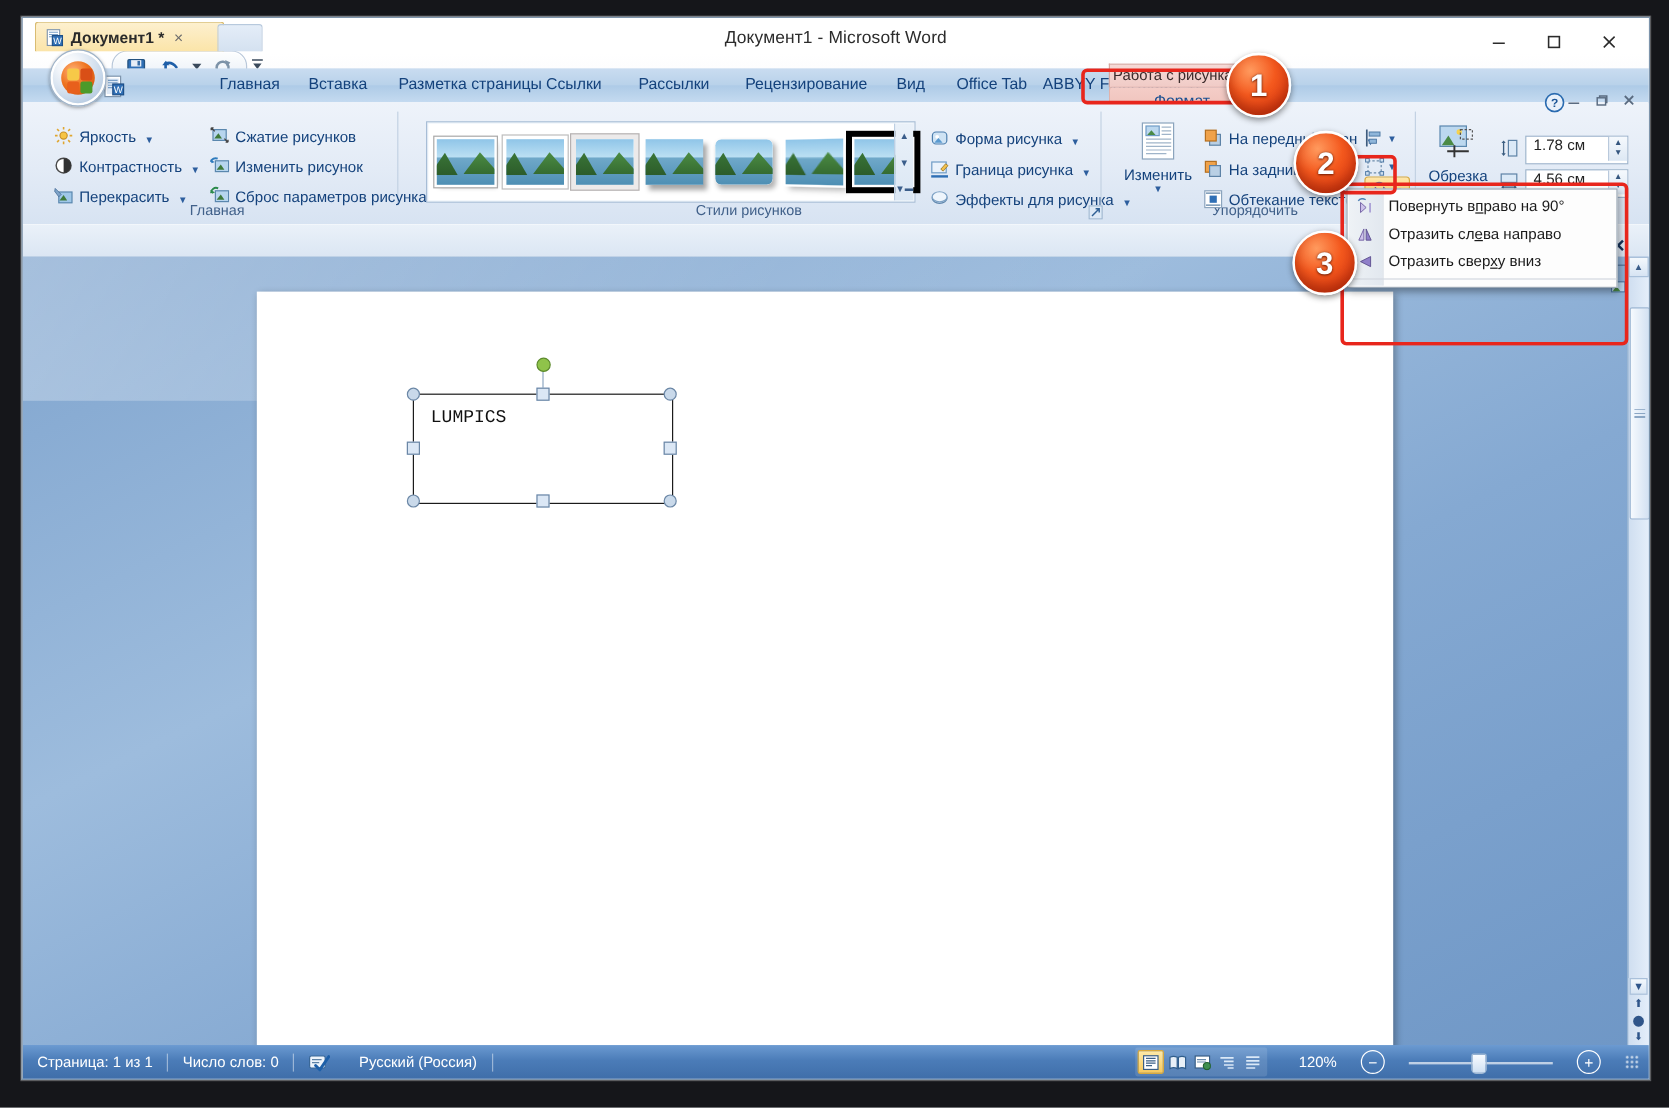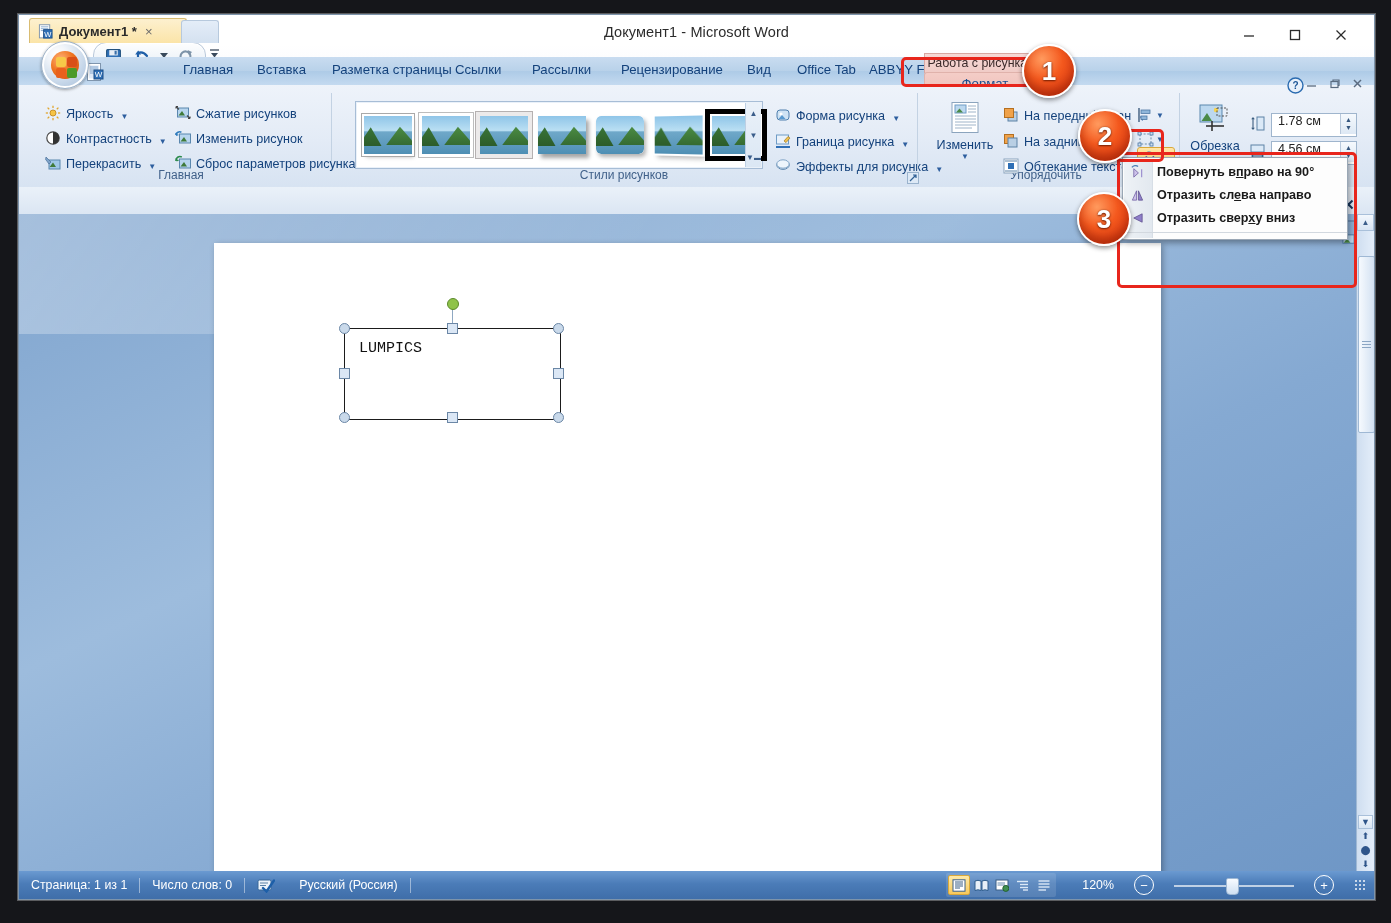--- a/index.html
+++ b/index.html
@@ -238,21 +238,21 @@
   .menu{
     position:absolute;left:1122px;top:157px;width:224px;
     background:#fdfdfd;border:1px solid #9aa7b5;
     box-shadow:2px 3px 6px rgba(0,0,0,.35);
     z-index:40;padding:2px 0 3px 0;
   }
   .menu-gutter{position:absolute;left:1px;top:1px;width:28px;bottom:1px;
     background:linear-gradient(to right,#eef2f6,#e2e8ef);border-right:1px solid #d7dee6;}
   .mi{position:relative;height:23px;display:flex;align-items:center;gap:0;z-index:2;}
   .mi .mi-ico{width:28px;display:flex;align-items:center;justify-content:center;}
-  .mi .mi-lbl{font-size:12.6px;color:#1a1a1a;padding-left:6px;white-space:nowrap;font-weight:bold;}
+  .mi .mi-lbl{font-size:12.6px;color:#1a1a1a;padding-left:6px;white-space:nowrap;}
   .mi .mi-lbl u{text-decoration:underline;}
   .mi-sep{height:1px;background:#d2d8df;margin:3px 0 3px 0;position:relative;z-index:2;}
   .mi.hl{
     background:linear-gradient(to bottom,#ffeeb4,#ffd468);
     border-top:1px solid #e5b44f;border-bottom:1px solid #e5b44f;
   }
 
   
   .redbox{position:absolute;border:3px solid #e8261c;border-radius:5px;z-index:45;pointer-events:none;}
   .badge{

